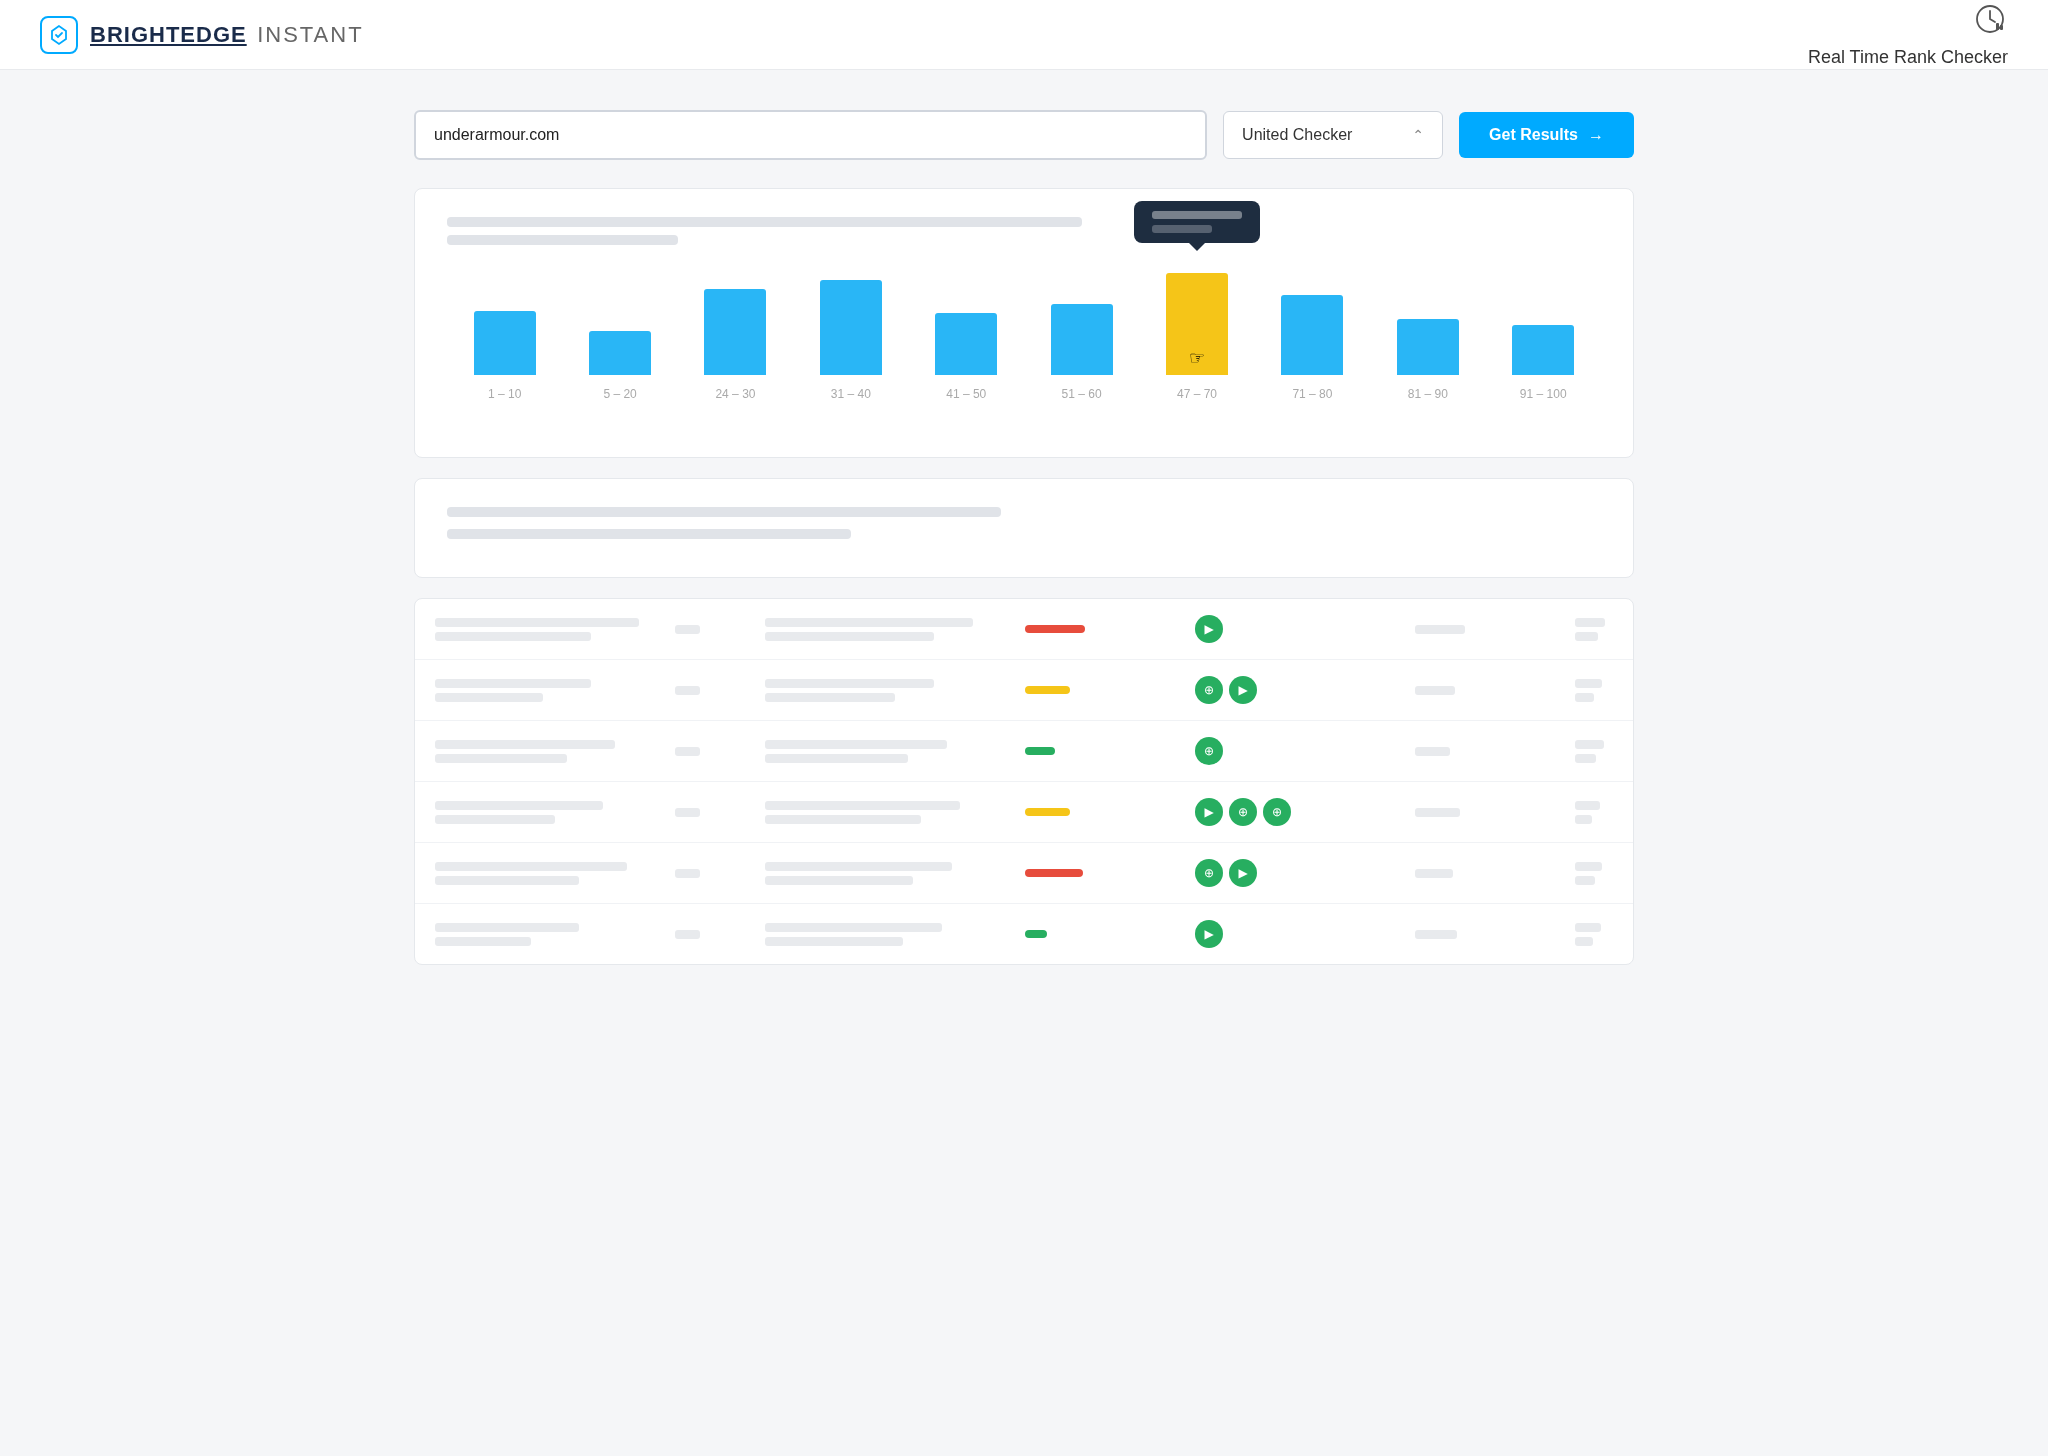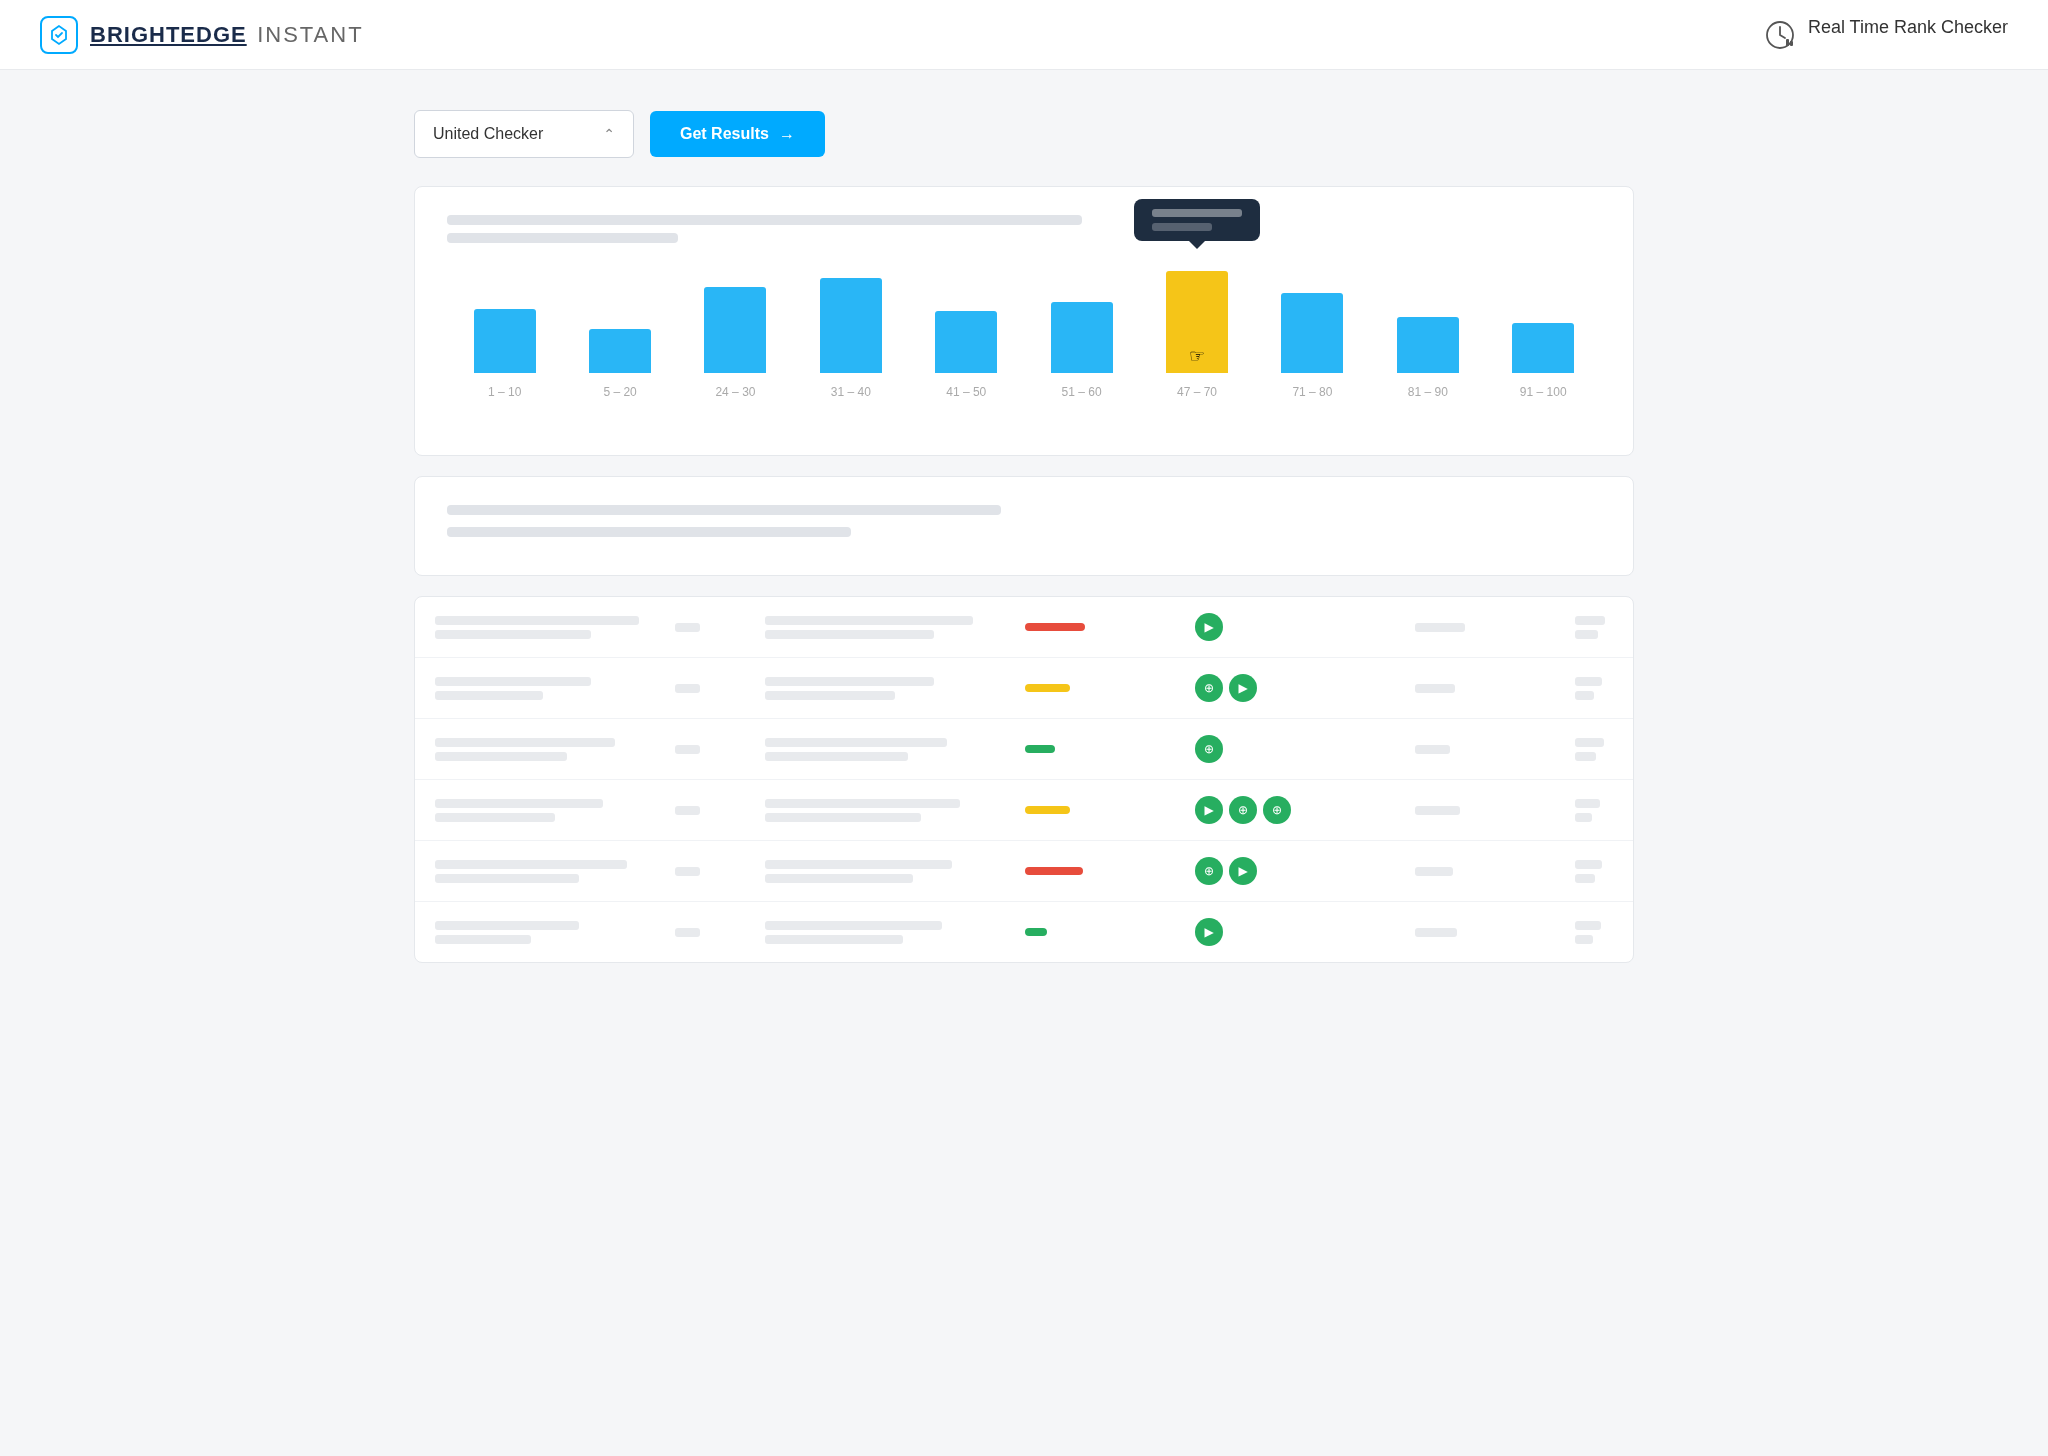--- a/index.html
+++ b/index.html
@@ -30,24 +30,25 @@
       border: 2px solid #00aaff;
       border-radius: 8px;
       display: flex;
       align-items: center;
       justify-content: center;
       color: #00aaff;
       font-size: 18px;
     }
     .header-right {
       display: flex;
-      align-items: flex-start;
+      align-items: flex-end;
       gap: 10px;
       color: #333;
       font-size: 17px;
+      flex-direction: column;
     }
     .header-right-icon {
       width: 36px;
       height: 36px;
       display: flex;
       align-items: center;
       justify-content: center;
       color: #555;
     }
 
@@ -297,20 +298,21 @@
         <rect x="26" y="22" width="3" height="5" rx="1" fill="#555"></rect>
       </svg>
     </div>
     <span style="font-size:18px;color:#333;font-weight:400;">Real Time Rank Checker</span>
   </div>
 </header>
 
 <div class="main">
 
   <div class="search-row">
+    <input type="text" class="search-input" value="underarmour.com" style="">
     <div class="country-select">
       <span>United Checker</span>
       <span class="chevron">⌃</span>
     </div>
     <button class="get-results-btn">
       <span>Get Results</span>
       <span>→</span>
     </button>
   </div>
 

